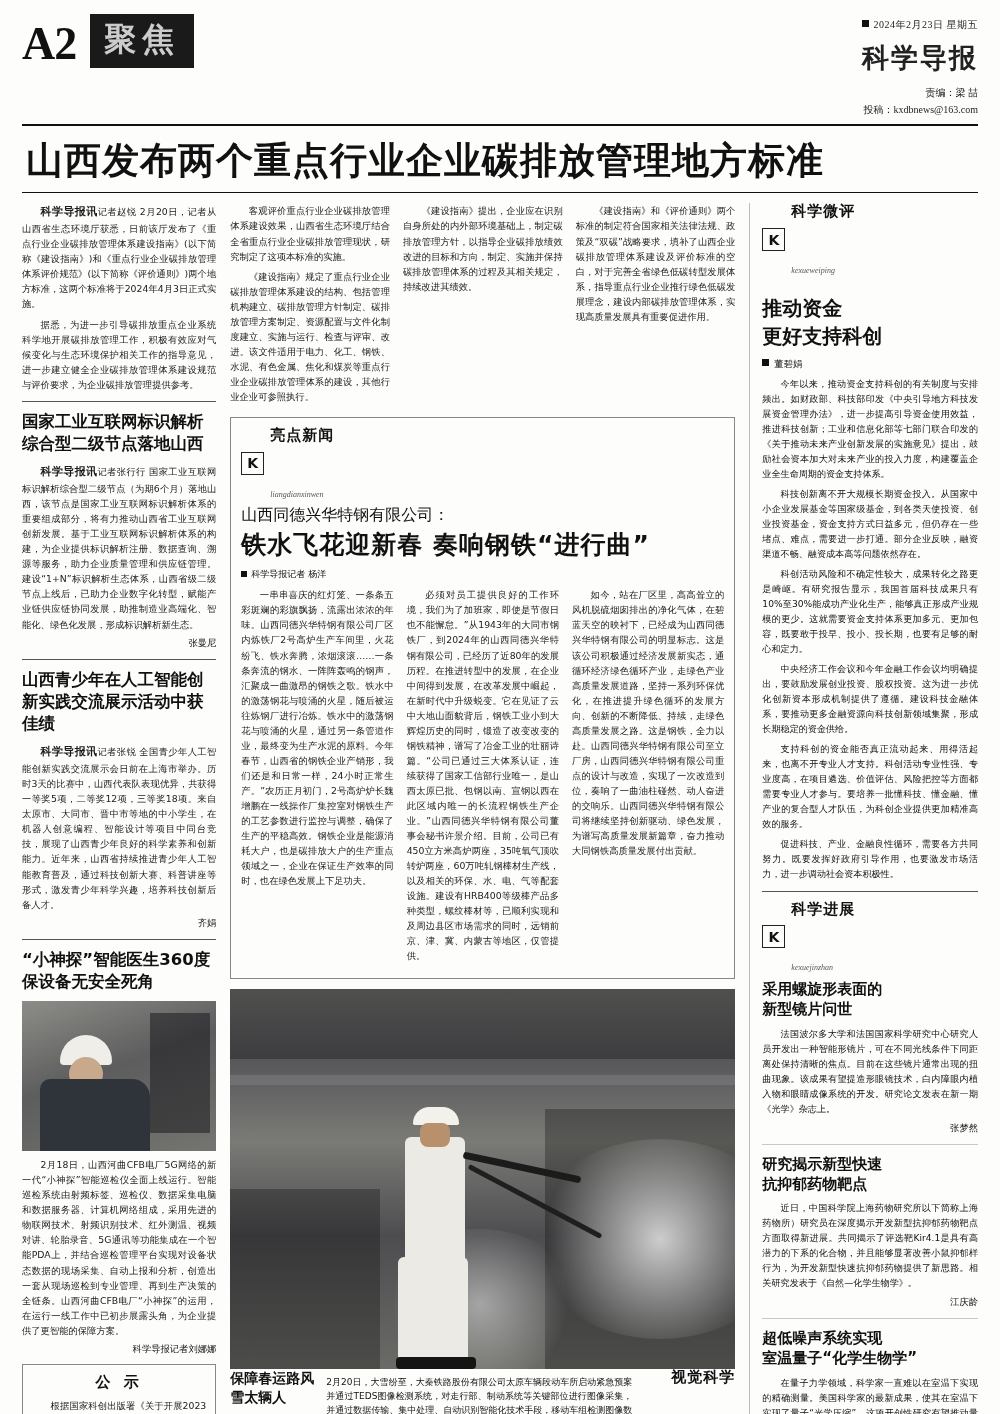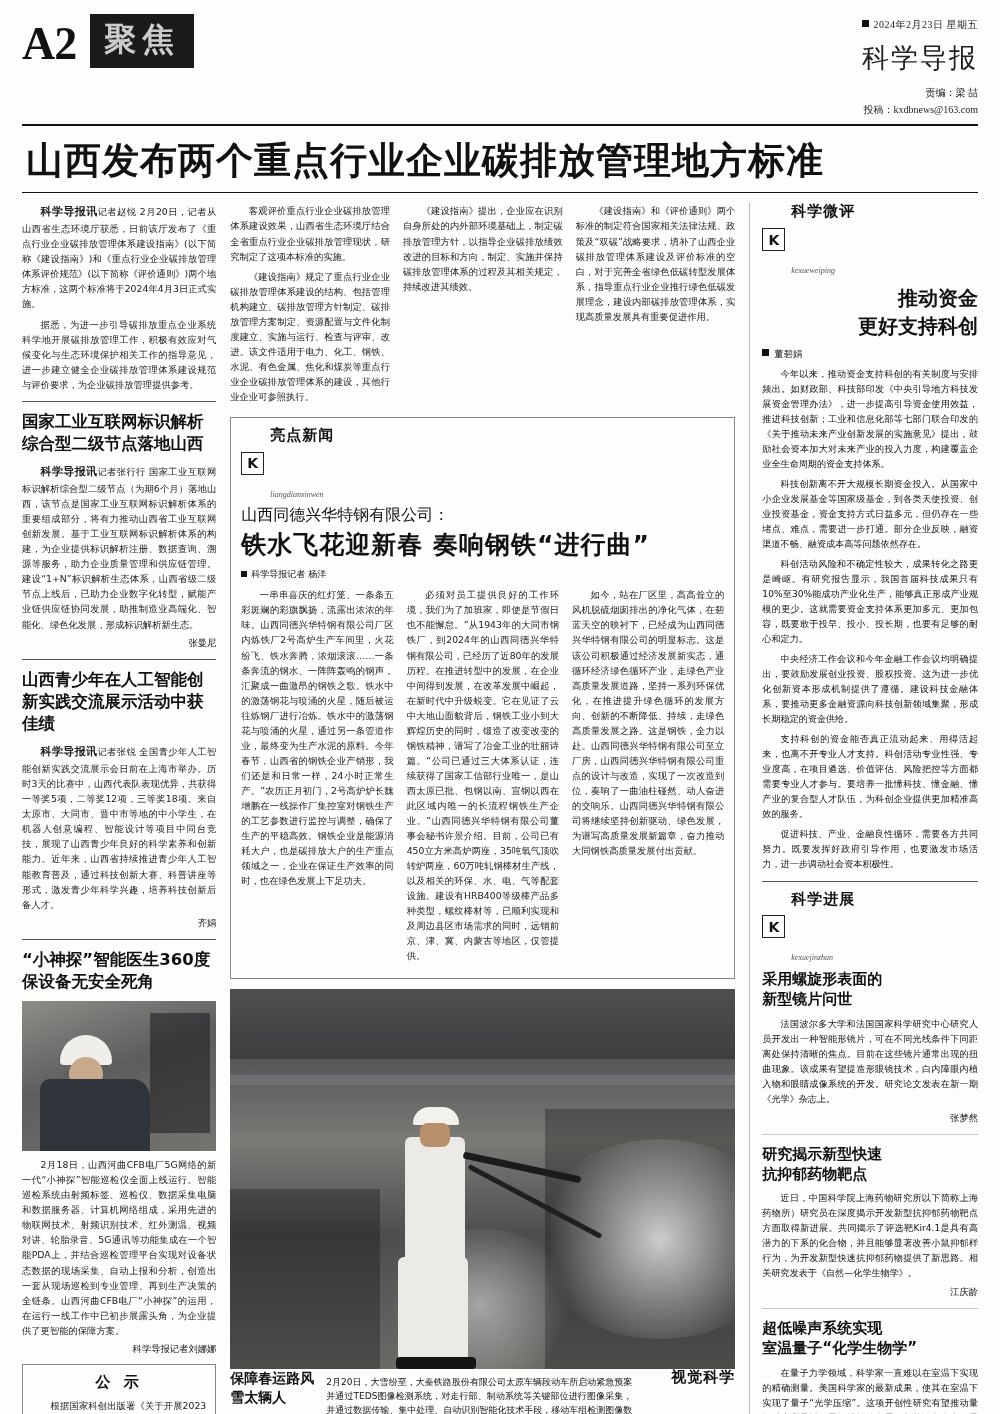--- a/index.html
+++ b/index.html
@@ -20,21 +20,21 @@
     background:#1a1a1a;color:#fff;font-size:32px;font-weight:bold;
     padding:4px 14px 6px;letter-spacing:6px;
     font-family:"DejaVu Sans",sans-serif;
     position:relative;
   }
   .section-badge .blur{opacity:.78;}
   .mh-right{text-align:right;font-size:10px;line-height:1.7;color:#222;padding-top:2px;}
   .mh-right .dateline{letter-spacing:.5px;}
   .mh-right .sq{display:inline-block;width:7px;height:7px;background:#111;margin-right:5px;vertical-align:1px;}
   .paper-name{
-    font-size:27px;font-weight:normal;letter-spacing:2px;margin-top:2px;margin-bottom:3px;
+    font-size:27px;font-weight:bold;letter-spacing:2px;margin-top:2px;margin-bottom:3px;
     font-family:"DejaVu Sans",sans-serif;
   }
   .rule-thick{border-top:2px solid #111;margin:6px 0 0;}
 
   
   .headline{
     font-size:37px;font-weight:bold;letter-spacing:1px;line-height:1.15;
     font-family:"DejaVu Sans",sans-serif;
     margin:14px 0 10px 4px;
   }
@@ -267,21 +267,21 @@
     <div class="col-right">
 
       <div class="flag">
         <div class="flag-k">K</div>
         <div class="flag-col">
           <div class="flag-cn">科学微评</div>
           <div class="flag-py">kexueweiping</div>
         </div>
       </div>
 
-      <div style="font-size:20px;font-weight:bold;line-height:1.4;font-family:'DejaVu Sans',sans-serif;margin:8px 0 8px;text-align:right;">
+      <div style="font-size:20px;font-weight:bold;line-height:1.4;font-family:'DejaVu Sans',sans-serif;margin:18px 0 8px;">
         <div>推动资金</div>
         <div>更好支持科创</div>
       </div>
       <div class="author-line"><span class="author-sq"></span><span>董碧娟</span></div>
 
       <div class="right-body">
         <p>今年以来，推动资金支持科创的有关制度与安排频出。如财政部、科技部印发《中央引导地方科技发展资金管理办法》，进一步提高引导资金使用效益，推进科技创新；工业和信息化部等七部门联合印发的《关于推动未来产业创新发展的实施意见》提出，鼓励社会资本加大对未来产业的投入力度，构建覆盖企业全生命周期的资金支持体系。</p>
         <p>科技创新离不开大规模长期资金投入。从国家中小企业发展基金等国家级基金，到各类天使投资、创业投资基金，资金支持方式日益多元，但仍存在一些堵点、难点，需要进一步打通。部分企业反映，融资渠道不畅、融资成本高等问题依然存在。</p>
         <p>科创活动风险和不确定性较大，成果转化之路更是崎岖。有研究报告显示，我国首届科技成果只有10%至30%能成功产业化生产，能够真正形成产业规模的更少。这就需要资金支持体系更加多元、更加包容，既要敢于投早、投小、投长期，也要有足够的耐心和定力。</p>
         <p>中央经济工作会议和今年金融工作会议均明确提出，要鼓励发展创业投资、股权投资。这为进一步优化创新资本形成机制提供了遵循。建设科技金融体系，要推动更多金融资源向科技创新领域集聚，形成长期稳定的资金供给。</p>

